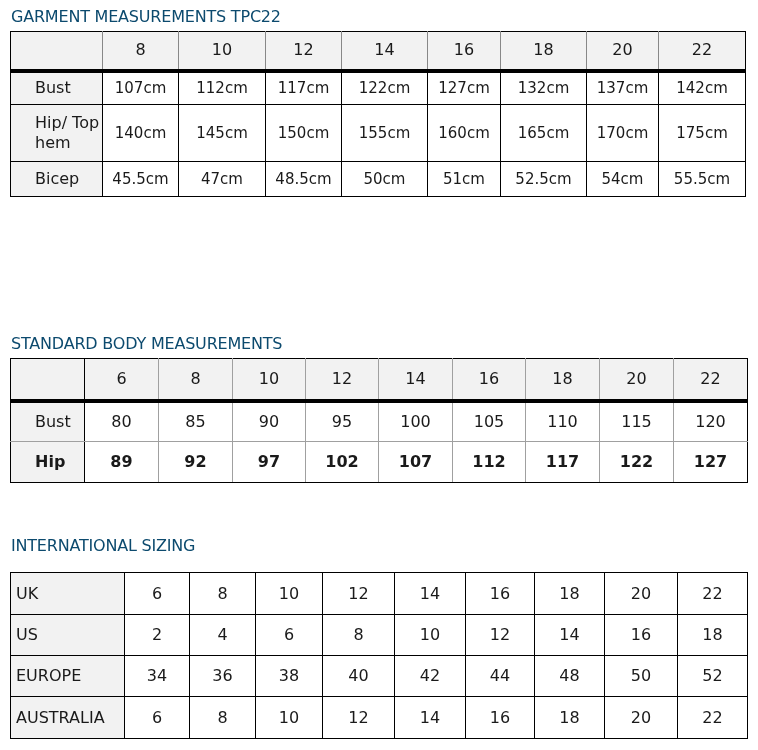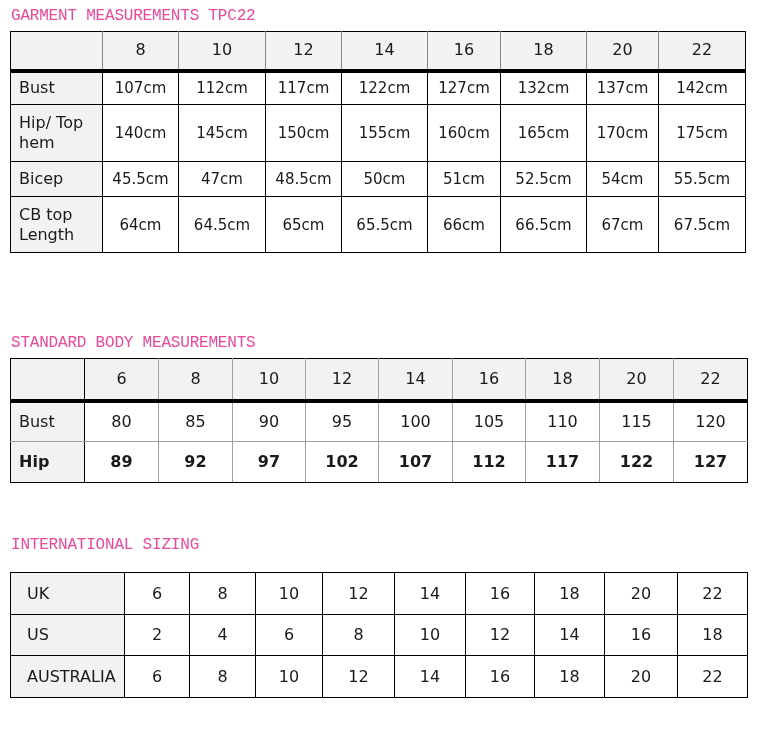--- a/index.html
+++ b/index.html
@@ -3,54 +3,53 @@
 <meta charset="utf-8">
 <style>
   html, body { margin: 0; padding: 0; background: #ffffff; }
   body {
     width: 758px; height: 750px; position: relative; overflow: hidden;
     font-family: "DejaVu Sans", "Liberation Sans", sans-serif;
     color: #1a1a1a;
   }
   .section-title {
     position: absolute; left: 11px;
-    font-size: 16px; letter-spacing: -0.2px; color: #ec4899;
+    font-size: 16px; letter-spacing: -0.2px; color: #0c4a6e;
     white-space: nowrap;
-    font-family: Liberation Mono, monospace;
   }
   table {
     position: absolute; border-collapse: collapse; table-layout: fixed;
     font-size: 15px;
   }
   td {
     border: 1px solid #000; text-align: center; vertical-align: middle;
     padding: 0; color: #1a1a1a; line-height: 20px;
   }
-  td.rowhead { text-align: left; padding-left: 8px; background: #f2f2f2; }
+  td.rowhead { text-align: left; padding-left: 24px; background: #f2f2f2; }
   tr.head td { background: #f2f2f2; font-size: 16px; }
   tr.head td.corner { background: #f2f2f2; }
 
   #t1 { left: 10px; top: 31px; width: 736px; }
   #t1 tr.head td { border-bottom: 4px solid #000; border-color: #888; border-bottom-color:#000; }
   #t1 tr.head td { border-top-color:#000; }
   #t1 tr.head td:first-child { border-left-color:#000; }
   #t1 tr.head td:last-child { border-right-color:#000; }
   #t1 td.rowhead { font-size: 16px; }
 
   #t2 { left: 10px; top: 358px; width: 737px; font-size: 16px; }
   #t2 td { border-color: #a0a0a0; }
   #t2 tr.head td { border-bottom: 4px solid #000; }
   #t2 tr:first-child td { border-top-color: #000; }
   #t2 tr td:first-child { border-left-color: #000; border-right-color:#000; }
   #t2 tr td:last-child { border-right-color: #000; }
   #t2 tr:last-child td { border-bottom-color: #000; font-weight: bold; }
   #t2 tr td.c20, #t2 tr td.c22 { border-left-color:#000; }
 
   #t3 { left: 10px; top: 572px; width: 737px; font-size: 16px; }
-  #t3 td.rowhead { padding-left: 16px; }
+  #t3 td.rowhead { padding-left: 5px; }
 </style>
 </head>
 <body>
 
 <div class="section-title" style="top:7px;">GARMENT MEASUREMENTS TPC22</div>
 <table id="t1">
   <colgroup>
     <col style="width:92px">
       <col style="width:76px">
       <col style="width:87px">
@@ -98,31 +97,20 @@
   <tr style="height:35px">
     <td class="rowhead">Bicep</td>
     <td>45.5cm</td>
     <td>47cm</td>
     <td>48.5cm</td>
     <td>50cm</td>
     <td>51cm</td>
     <td>52.5cm</td>
     <td>54cm</td>
     <td>55.5cm</td>
-  </tr>
-  <tr style="height:56px">
-    <td class="rowhead">CB top Length</td>
-    <td>64cm</td>
-    <td>64.5cm</td>
-    <td>65cm</td>
-    <td>65.5cm</td>
-    <td>66cm</td>
-    <td>66.5cm</td>
-    <td>67cm</td>
-    <td>67.5cm</td>
   </tr>
 </tbody>
   </table>
 
 <div class="section-title" style="top:334px;">STANDARD BODY MEASUREMENTS</div>
 <table id="t2">
   <colgroup>
     <col style="width:74px">
       <col style="width:74px">
       <col style="width:74px">
@@ -206,20 +194,32 @@
     <td>2</td>
     <td>4</td>
     <td>6</td>
     <td>8</td>
     <td>10</td>
     <td>12</td>
     <td>14</td>
     <td>16</td>
     <td>18</td>
   </tr>
+  <tr style="height:41px">
+    <td class="rowhead">EUROPE</td>
+    <td>34</td>
+    <td>36</td>
+    <td>38</td>
+    <td>40</td>
+    <td>42</td>
+    <td>44</td>
+    <td>48</td>
+    <td>50</td>
+    <td>52</td>
+  </tr>
   <tr style="height:42px">
     <td class="rowhead">AUSTRALIA</td>
     <td>6</td>
     <td>8</td>
     <td>10</td>
     <td>12</td>
     <td>14</td>
     <td>16</td>
     <td>18</td>
     <td>20</td>

